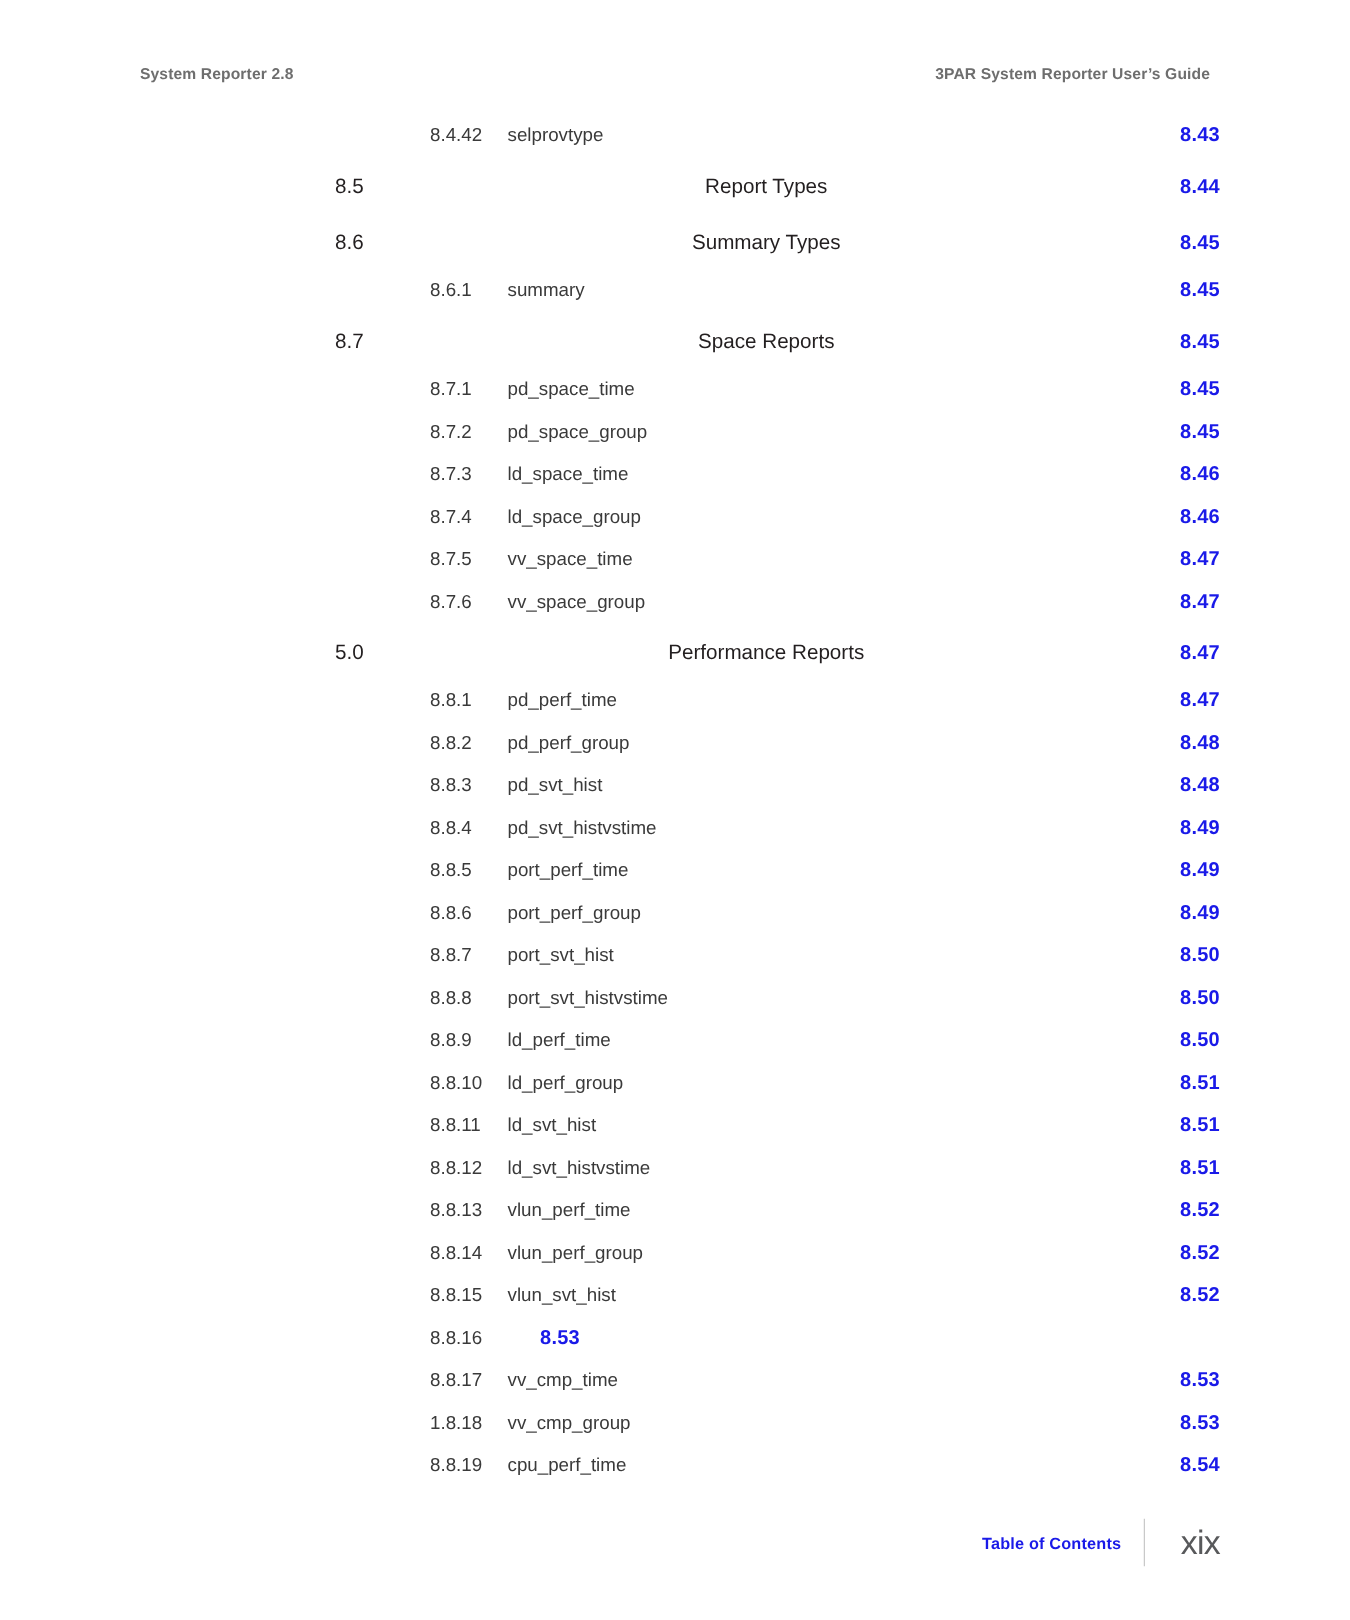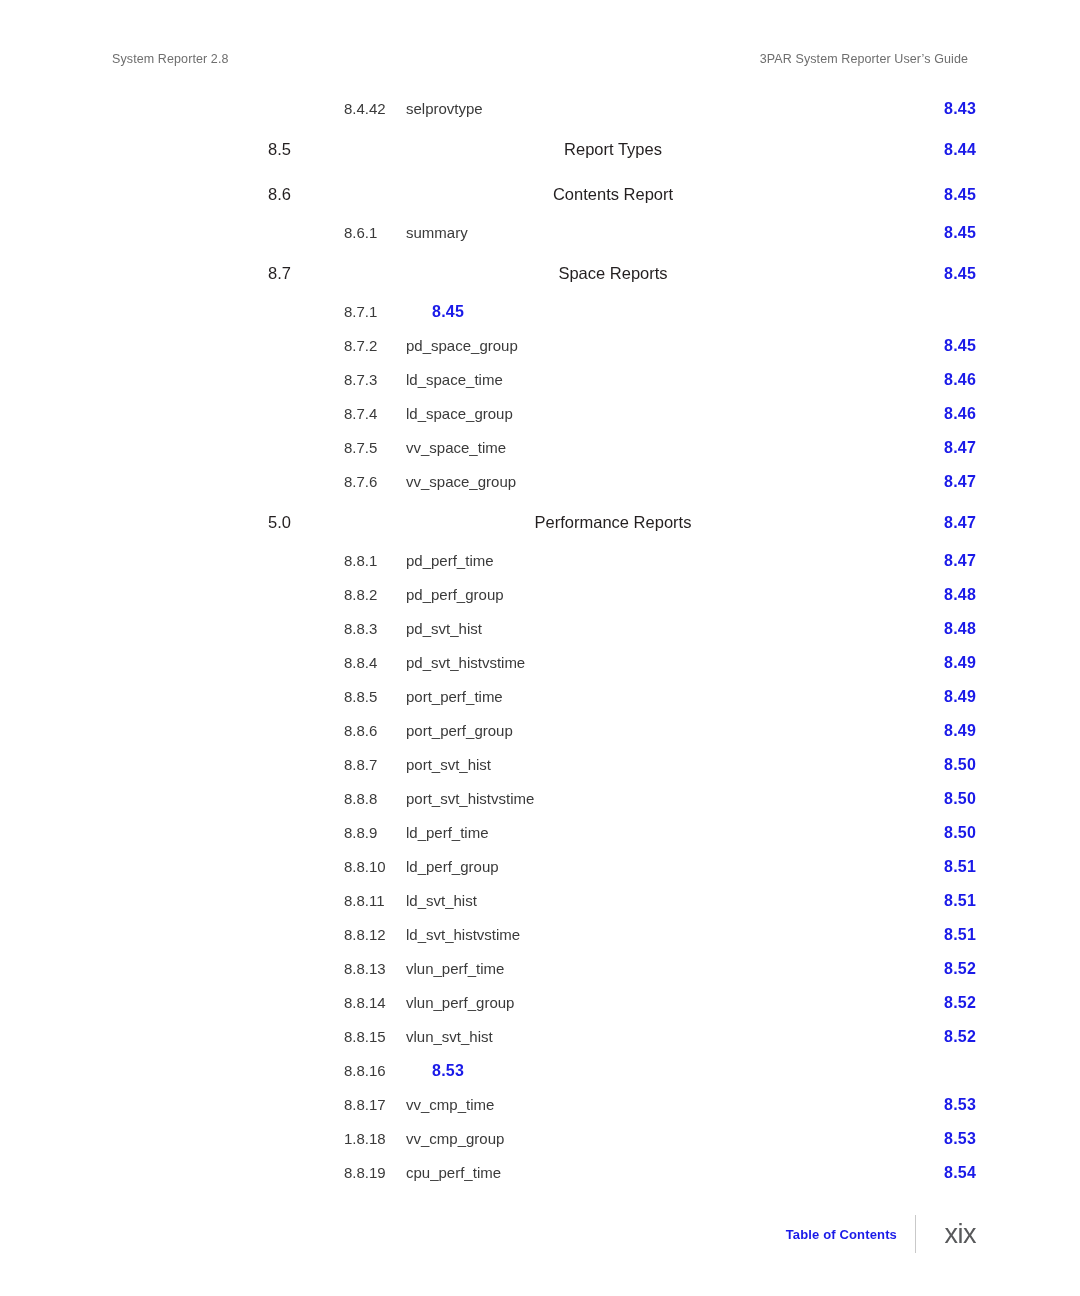--- a/index.html
+++ b/index.html
@@ -21,20 +21,21 @@
     position: absolute;
     top: 52px;
     left: 112px;
     right: 112px;
     display: flex;
     justify-content: space-between;
     align-items: baseline;
     font-size: 12.5px;
     color: #6e6e6e;
     letter-spacing: 0.1px;
+    font-weight: bold;
   }
 
   
   .toc {
     position: absolute;
     top: 100px;
     left: 112px;
     width: 864px;
   }
 
@@ -138,35 +139,36 @@
       <span class="sec-label">selprovtype</span>
       <span class="page-num">8.43</span>
     </div>
     <div class="toc-row level-1 gap-before">
       <span class="sec-num">8.5</span>
       <span class="sec-label">Report Types</span>
       <span class="page-num">8.44</span>
     </div>
     <div class="toc-row level-1 gap-before">
       <span class="sec-num">8.6</span>
-      <span class="sec-label">Contents Report</span>
+      <span class="sec-label">Summary Types</span>
       <span class="page-num">8.45</span>
     </div>
     <div class="toc-row level-2">
       <span class="sec-num">8.6.1</span>
       <span class="sec-label">summary</span>
       <span class="page-num">8.45</span>
     </div>
     <div class="toc-row level-1 gap-before">
       <span class="sec-num">8.7</span>
       <span class="sec-label">Space Reports</span>
       <span class="page-num">8.45</span>
     </div>
     <div class="toc-row level-2">
       <span class="sec-num">8.7.1</span>
+      <span class="sec-label">pd_space_time</span>
       <span class="page-num">8.45</span>
     </div>
     <div class="toc-row level-2">
       <span class="sec-num">8.7.2</span>
       <span class="sec-label">pd_space_group</span>
       <span class="page-num">8.45</span>
     </div>
     <div class="toc-row level-2">
       <span class="sec-num">8.7.3</span>
       <span class="sec-label">ld_space_time</span>

